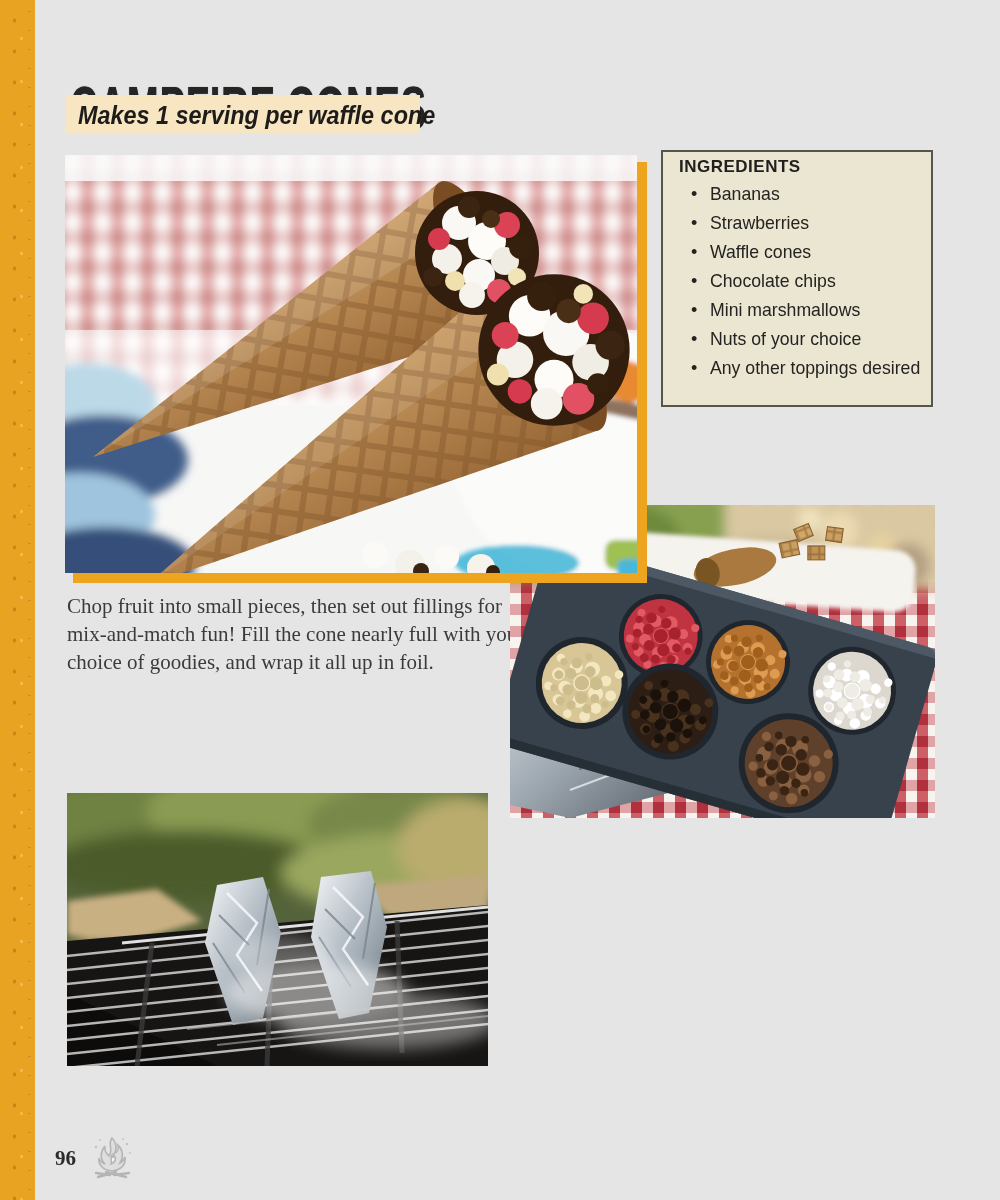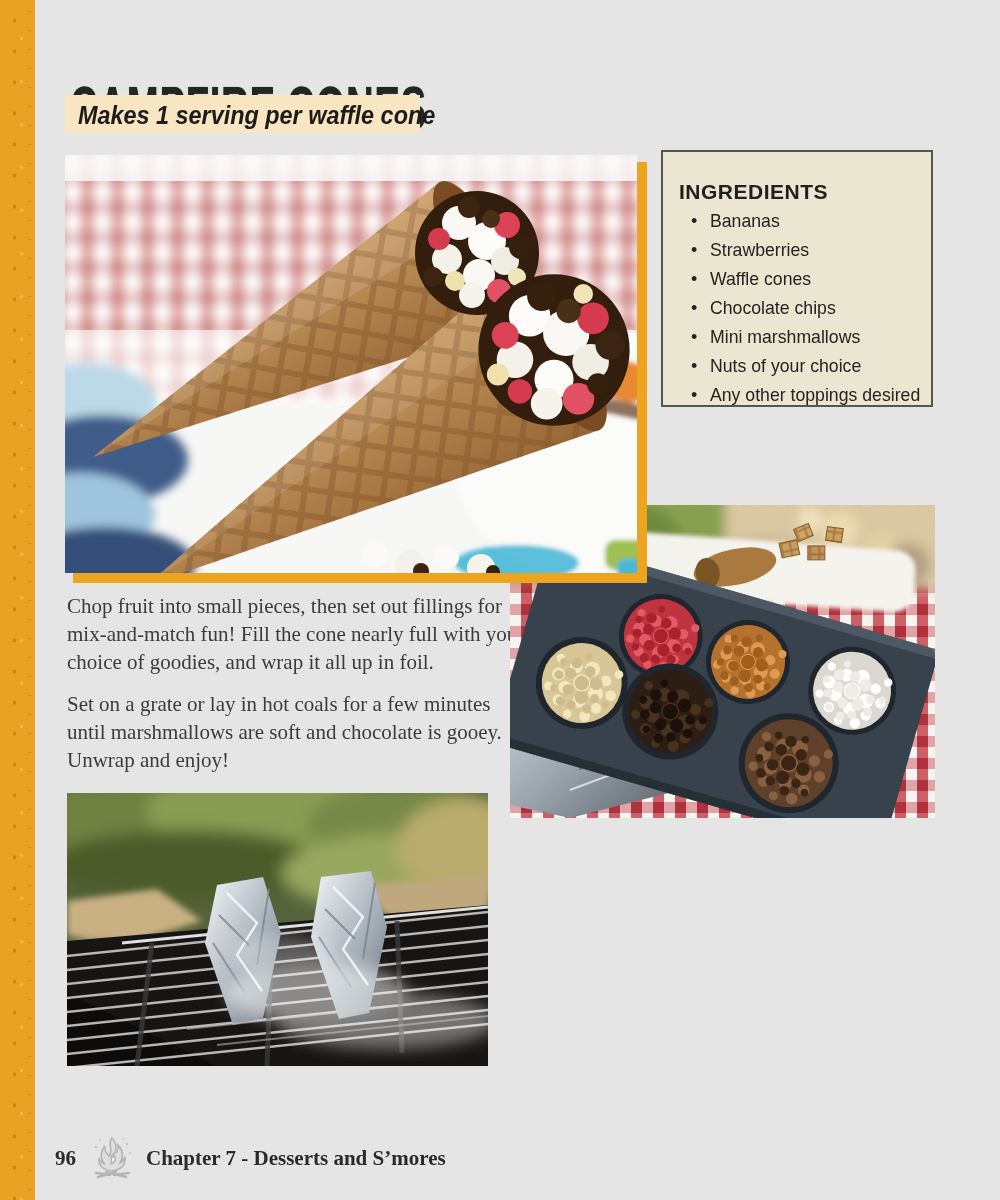--- a/index.html
+++ b/index.html
@@ -24,21 +24,21 @@
   .photo-main-wrap{position:absolute;left:65px;top:155px;width:582px;height:428px;z-index:2;}
   .photo-main{position:absolute;left:0;top:0;width:572px;height:418px;overflow:hidden;}
   .bar-right{position:absolute;left:572px;top:7px;width:10px;height:421px;background:#EDA41E;}
   .bar-bottom{position:absolute;left:8px;top:418px;width:574px;height:10px;background:#EDA41E;}
   .photo-toppings{position:absolute;left:510px;top:505px;width:425px;height:313px;z-index:1;overflow:hidden;}
   .photo-grill{position:absolute;left:67px;top:793px;width:421px;height:273px;overflow:hidden;}
   svg{display:block;}
   
   .ingredients{position:absolute;left:661px;top:150px;width:272px;height:257px;z-index:3;
     background:#EBE6D1;border:2px solid #55564C;box-sizing:border-box;}
-  .ingredients h2{margin:28px 0 6px 16px;font-size:21px;letter-spacing:.5px;color:#21201e;}
+  .ingredients h2{margin:5px 0 6px 16px;font-size:17px;letter-spacing:.5px;color:#21201e;}
   .ingredients ul{list-style:none;margin:0;padding:0 8px 0 28px;}
   .ingredients li{display:flex;align-items:baseline;height:29px;color:#242321;}
   .ingredients .bullet{font-size:18px;margin-right:13px;color:#242321;}
   .ingredients .ing-label{display:inline-block;font-size:19px;transform:scaleX(.93);
     transform-origin:left center;white-space:nowrap;}
   
   .copy{position:absolute;left:67px;top:592px;width:458px;color:#3b3b3c;
     font-family:"Liberation Serif",serif;font-size:21px;line-height:28px;}
   .copy p{margin:0 0 14px 0;}
   
@@ -329,21 +329,20 @@
             <circle r="44" fill="#5f402a"></circle>
           <use href="#dots" fill="#8a6140" transform="scale(1.15)"></use>
             <use href="#dots" fill="#3a2514" transform="rotate(75) scale(.95)"></use>
         </g>
       </g>
     </svg>
   </figure>
 
   <div class="copy">
     <p>Chop fruit into small pieces, then set out fillings for mix-and-match fun! Fill the cone nearly full with your choice of goodies, and wrap it all up in foil.</p>
-    <p>Set on a grate or lay in hot coals for a few minutes until marshmallows are soft and chocolate is gooey. Unwrap and enjoy!</p>
   </div>
 
   <figure class="photo-grill" style="margin:0" aria-label="Foil-wrapped cones warming on a grill grate">
     <svg width="421" height="273" viewBox="0 0 421 273">
       <defs>
         <linearGradient id="foilG2" x1="0" y1="0" x2="1" y2="1">
           <stop offset="0" stop-color="#f4f6f8"></stop>
             <stop offset=".55" stop-color="#a8b2bb"></stop>
             <stop offset="1" stop-color="#6c757e"></stop>
         </linearGradient>
@@ -426,15 +425,14 @@
         </g>
         <g fill="#c4c4c4">
           <circle cx="4" cy="12" r="1.3"></circle>
             <circle cx="35" cy="9" r="1.3"></circle>
             <circle cx="31" cy="4" r="1"></circle>
           <circle cx="8" cy="5" r="1"></circle>
             <circle cx="38" cy="18" r="1"></circle>
         </g>
       </svg>
     </span>
-    <span class="chapter">Chapter 7 - Desserts and S’mores</span>
   </div>
 </div>
 
 </body></html>

